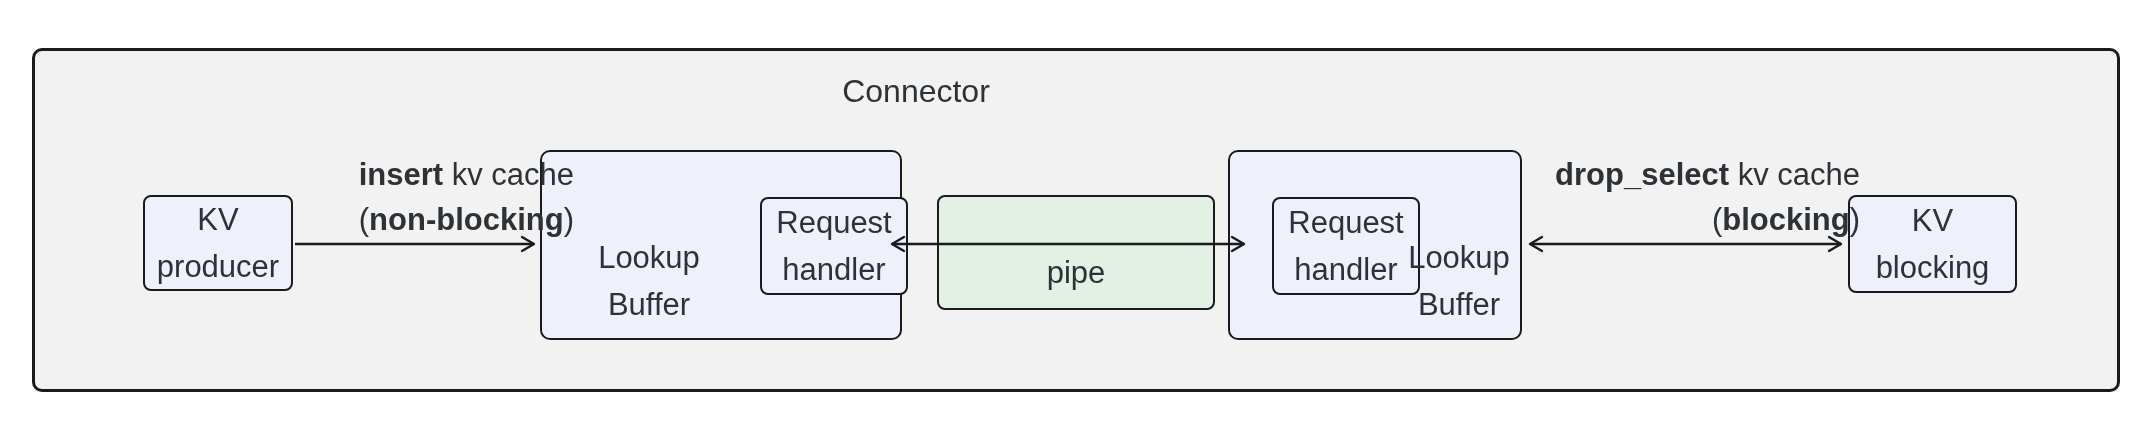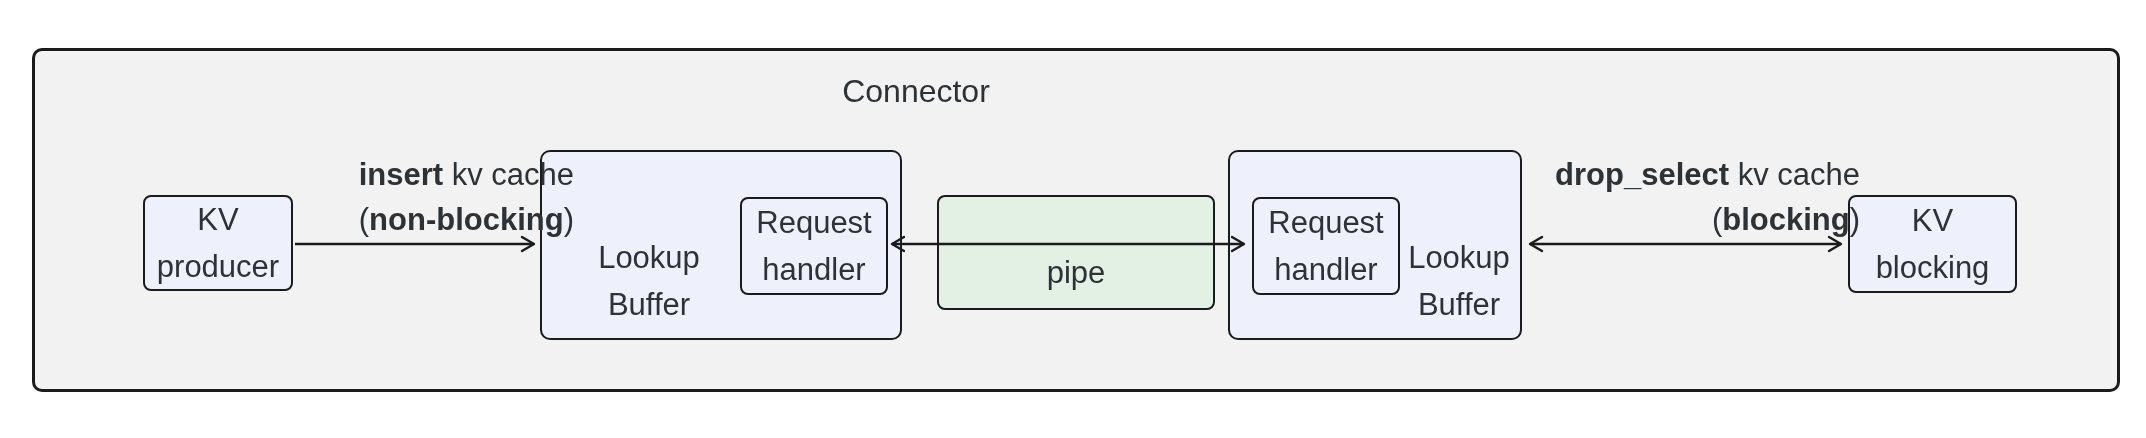--- a/index.html
+++ b/index.html
@@ -77,20 +77,21 @@
     position: absolute;
     top: 45px;
     width: 148px; height: 98px;
     background: var(--node-fill);
     border: 2.5px solid var(--stroke);
     border-radius: 8px;
     display: flex;
     align-items: center;
     justify-content: center;
     text-align: center;
+    margin-left: 20px;
   }
   .node-lb-left  .node-request-handler { left: 198px; }
   .node-lb-right .node-request-handler { left: 22px; }
   .node-pipe {
     position: absolute;
     left: 937px; top: 195px;
     width: 278px; height: 115px;
     background: var(--pipe-fill);
     border: 2.5px solid var(--stroke);
     border-radius: 8px;

